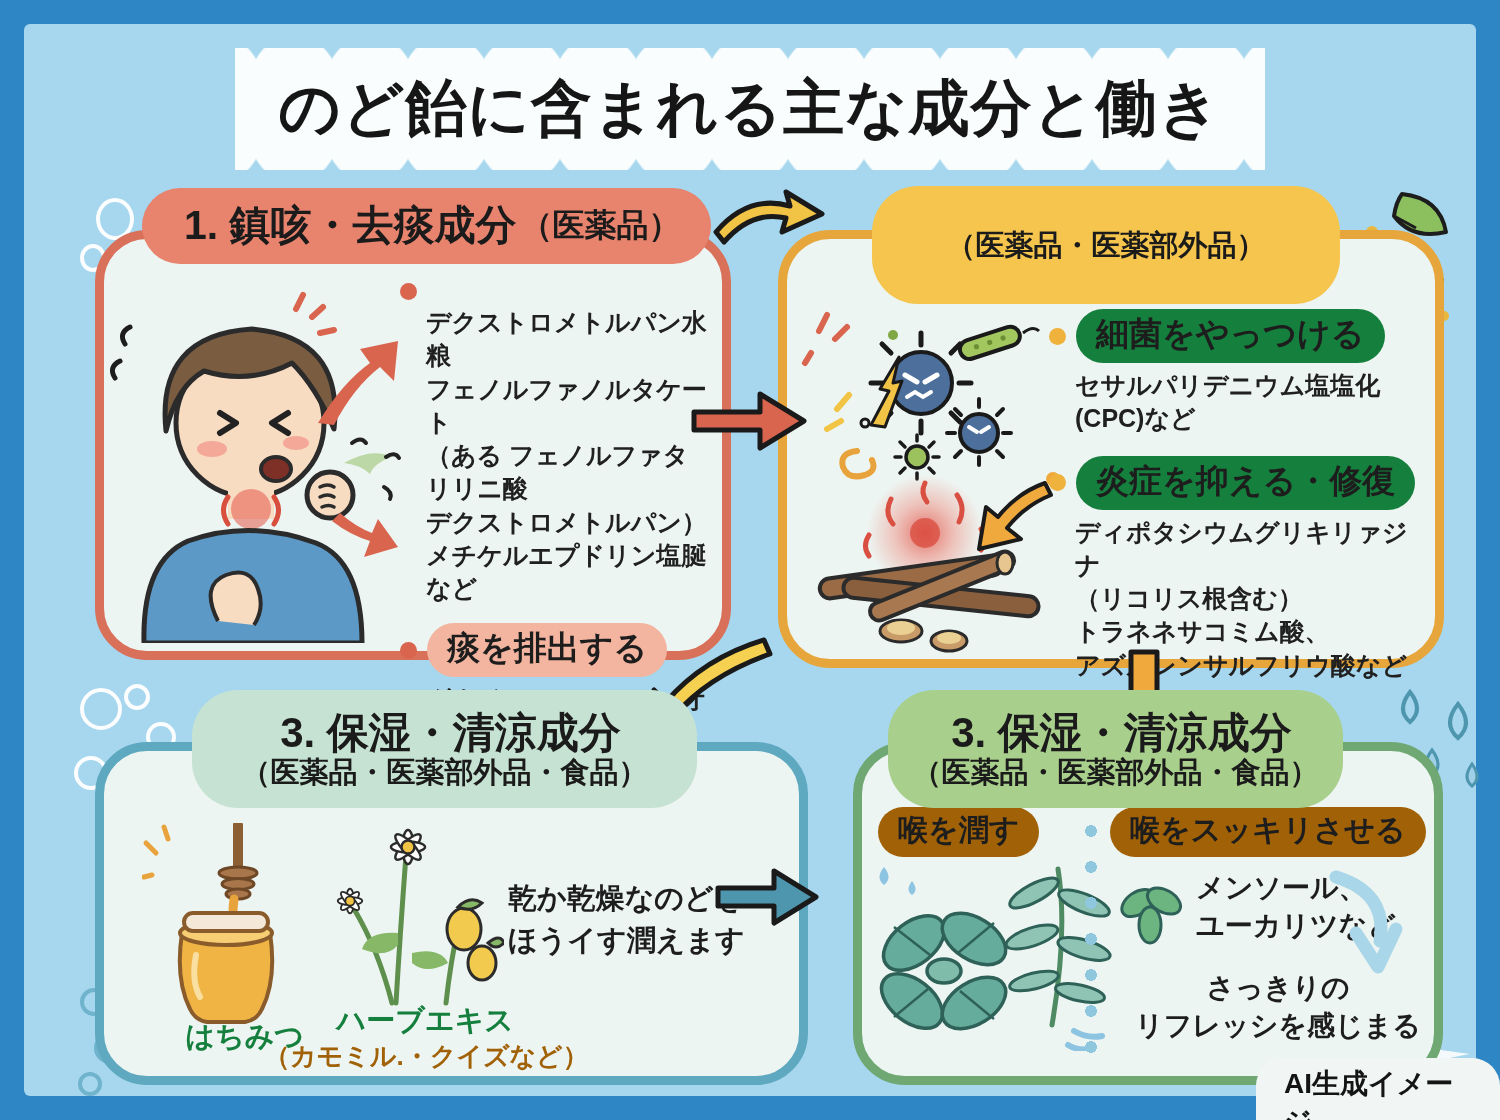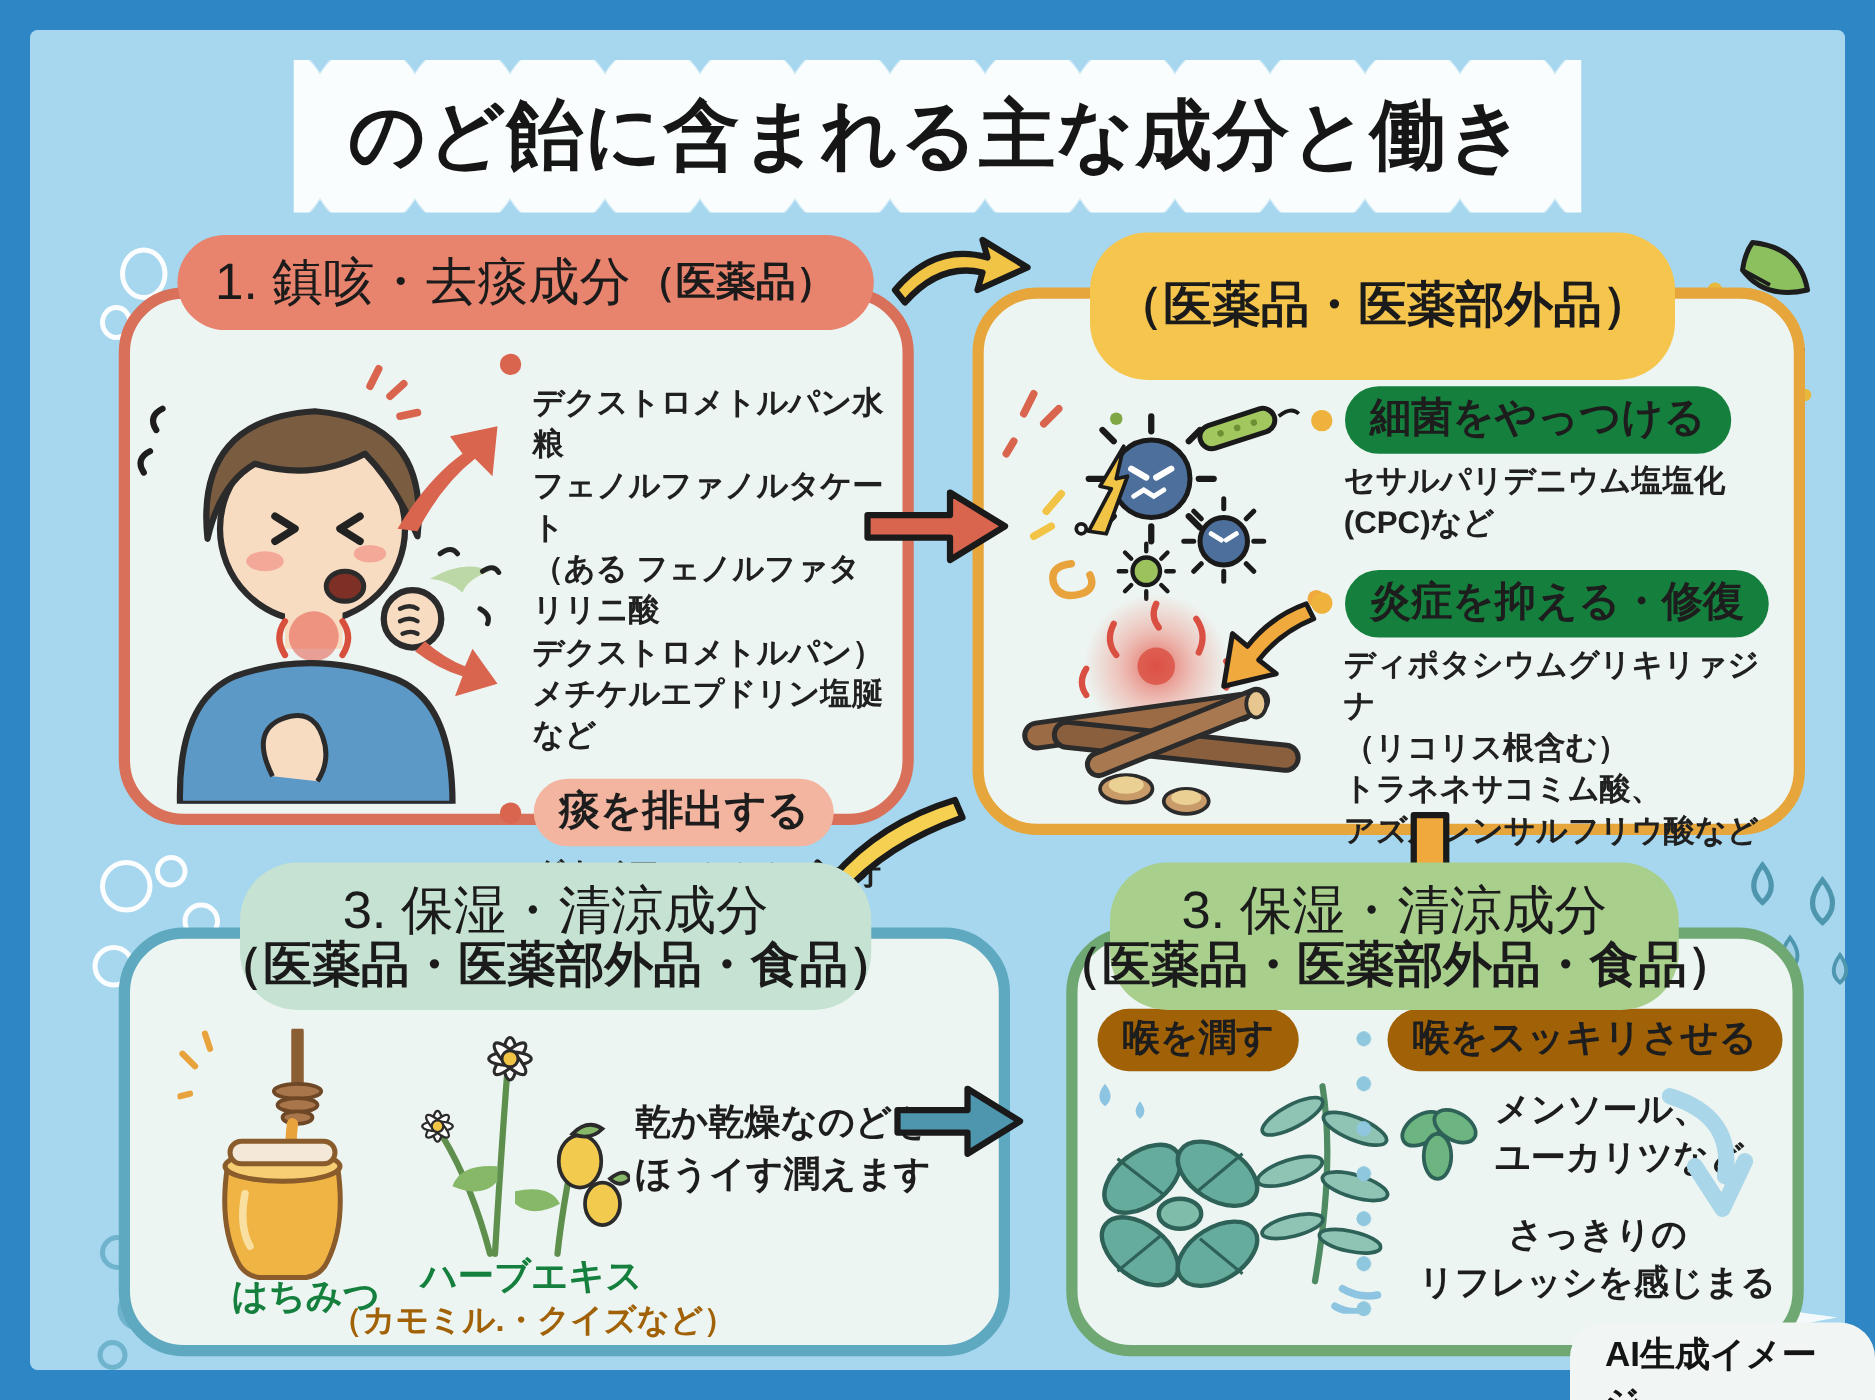--- a/index.html
+++ b/index.html
@@ -19,22 +19,22 @@
 
   
   .panel{position:absolute;background:#EDF5F2;border-radius:52px;}
   .panel1{left:95px;top:230px;width:618px;height:412px;border:9px solid #D9705A;}
   .panel2{left:778px;top:230px;width:648px;height:420px;border:9px solid #E6A63C;}
   .panel3{left:95px;top:742px;width:695px;height:325px;border:9px solid #5FA9C0;}
   .panel4{left:853px;top:742px;width:572px;height:325px;border:9px solid #6FA873;}
 
   .hdr{position:absolute;z-index:6;display:flex;flex-direction:column;align-items:center;justify-content:center;
        border-radius:46px;color:#1b1b1b;text-align:center;line-height:1.12;}
-  .hdr .h-main{font-size:41px;font-weight:400;white-space:nowrap;}
-  .hdr .h-qual{font-size:39px;font-weight:900;white-space:nowrap;}
+  .hdr .h-main{font-size:41px;font-weight:700;white-space:nowrap;margin-left:12px;}
+  .hdr .h-qual{font-size:29px;font-weight:900;white-space:nowrap;}
   .hdr1{left:142px;top:188px;height:76px;padding:0 30px;background:#E8836D;flex-direction:row;gap:4px;border-radius:40px;}
   .hdr1 .h-qual{font-size:32px;}
   .hdr2{left:872px;top:186px;width:468px;height:118px;background:#F5C54D;}
   .hdr3{left:192px;top:690px;width:505px;height:118px;background:#C6E2D2;}
   .hdr4{left:888px;top:690px;width:455px;height:118px;background:#A9CF8C;}
   .hdr3 .h-main,.hdr4 .h-main{font-size:42px;}
 
   
   .bullet-row{display:flex;align-items:center;gap:10px;margin-bottom:6px;}
   .dot{width:17px;height:17px;border-radius:50%;flex:0 0 auto;}

